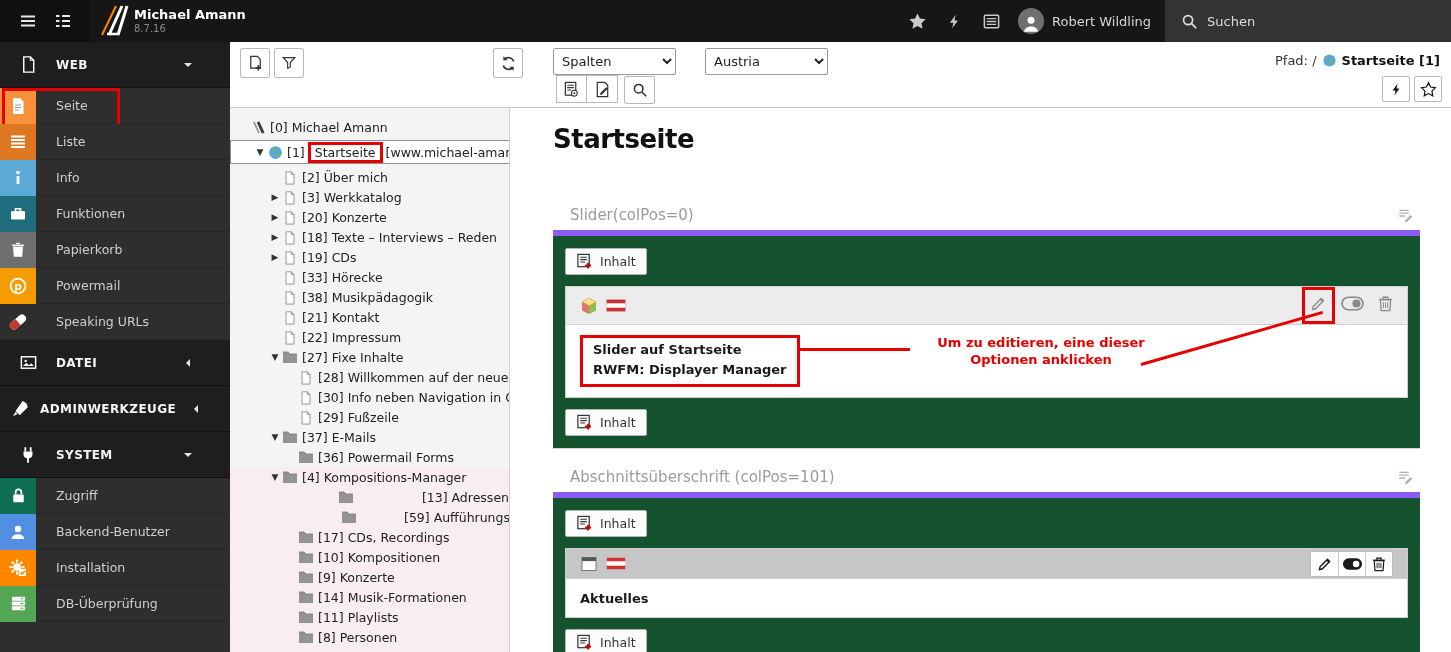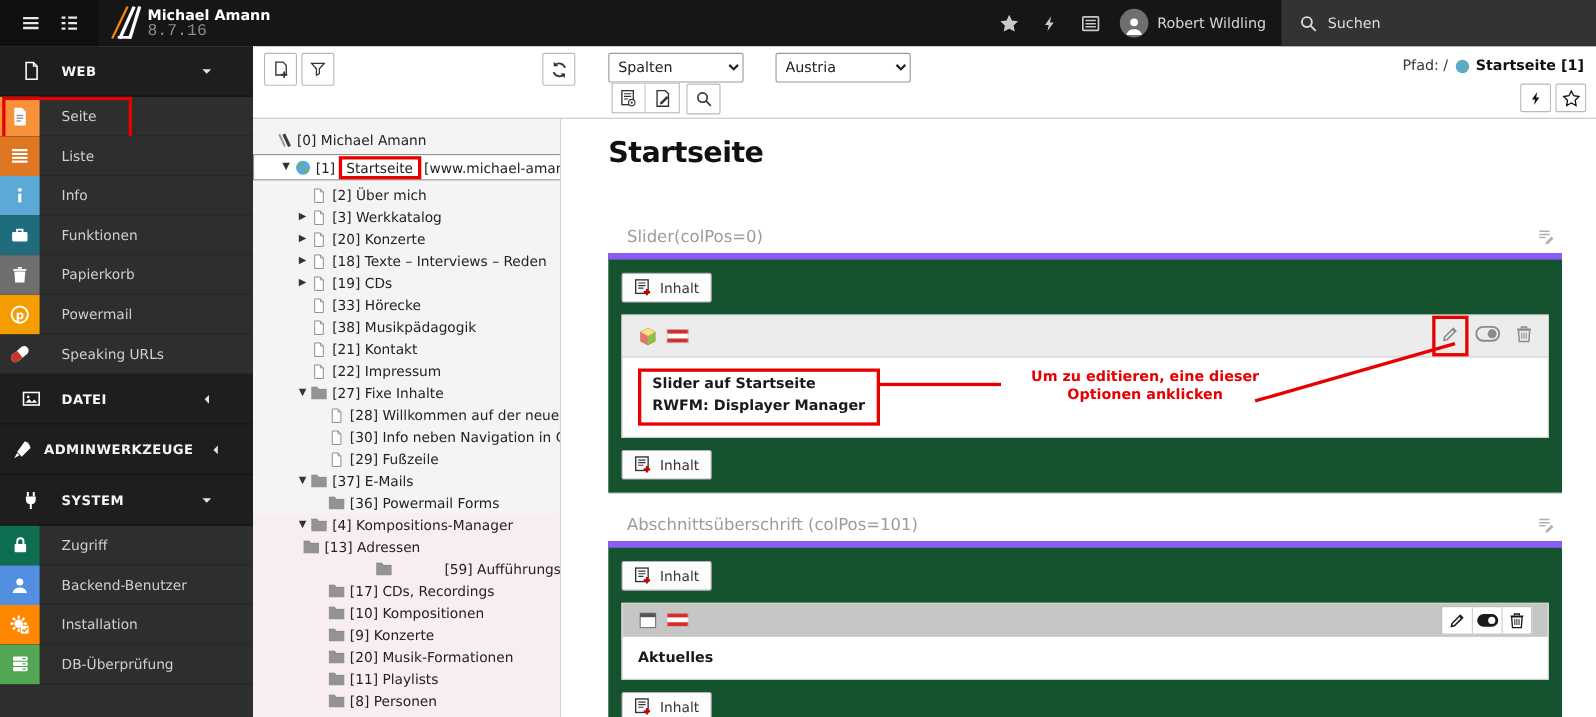--- a/index.html
+++ b/index.html
@@ -11,21 +11,21 @@
   
   .topbar { position:absolute; left:0; top:0; width:1451px; height:42px;
     background:#161616; display:flex; align-items:center; color:#ddd; z-index:30; }
   .tb-left { width:90px; height:42px; display:flex; align-items:center; justify-content:space-around;
     padding:0 10px; background:#101010; }
   .tb-btn { width:30px; height:30px; display:flex; align-items:center; justify-content:center;
     color:#e8e8e8; cursor:pointer; }
   .tb-brand { display:flex; align-items:center; height:42px; padding-left:4px; }
   .tb-logo { width:40px; height:42px; display:flex; align-items:center; justify-content:center; }
   .tb-name { font-size:13px; font-weight:bold; color:#fff; line-height:15px; }
-  .tb-ver { font-size:15px; color:#8a8a8a; line-height:13px;font-family:Liberation Mono, monospace; }
+  .tb-ver { font-size:10px; color:#8a8a8a; line-height:13px; }
   .tb-spacer { flex:1; }
   .tb-right { display:flex; align-items:center; height:42px; }
   .tb-ic { width:37px; height:42px; display:flex; align-items:center; justify-content:center; color:#c9c9c9; cursor:pointer; }
   .tb-user { display:flex; align-items:center; gap:8px; padding:0 14px 0 8px; height:42px; cursor:pointer; }
   .tb-avatar { width:26px; height:26px; border-radius:50%; background:#6f6f6f; display:flex; align-items:flex-end; justify-content:center; overflow:hidden; }
   .tb-username { font-size:13px; color:#d6d6d6; white-space:nowrap; }
   .tb-search { width:286px; height:42px; background:#333; display:flex; align-items:center; padding-left:16px; gap:9px; }
   .tb-search input { background:transparent; border:none; outline:none; color:#ddd; font-size:13px;
     font-family:inherit; width:200px; }
   .tb-search input::placeholder { color:#ddd; opacity:1; }
@@ -624,21 +624,21 @@
     <div class="tree-row pink" style="padding-left: 38px;">
       <span class="exp">▼</span>
       <span class="t-icon icon">
         <svg width="16" height="14" viewBox="0 0 16 14">
           <path d="M1 2h5.2l1.5 2H15v9H1z" fill="#939393"></path>
           <path d="M1 2h5.2l1.5 2H15" fill="none" stroke="#7a7a7a" stroke-width=".8"></path>
         </svg>
       </span>
       <span class="t-label"><span>[4] Kompositions-Manager</span></span>
     </div>
-    <div class="tree-row pink" style="padding-left: 31px;">
+    <div class="tree-row pink" style="padding-left: 31px; justify-content: space-between;">
       <span class="exp"></span>
       <span class="t-icon icon">
         <svg width="16" height="14" viewBox="0 0 16 14">
           <path d="M1 2h5.2l1.5 2H15v9H1z" fill="#939393"></path>
           <path d="M1 2h5.2l1.5 2H15" fill="none" stroke="#7a7a7a" stroke-width=".8"></path>
         </svg>
       </span>
       <span class="t-label"><span>[13] Adressen</span></span>
     </div>
     <div class="tree-row pink" style="padding-left: 54px; gap: 43px;">
@@ -682,21 +682,21 @@
       <span class="t-label"><span>[9] Konzerte</span></span>
     </div>
     <div class="tree-row pink" style="padding-left: 54px;">
       <span class="exp"></span>
       <span class="t-icon icon">
         <svg width="16" height="14" viewBox="0 0 16 14">
           <path d="M1 2h5.2l1.5 2H15v9H1z" fill="#939393"></path>
           <path d="M1 2h5.2l1.5 2H15" fill="none" stroke="#7a7a7a" stroke-width=".8"></path>
         </svg>
       </span>
-      <span class="t-label"><span>[20] Musik-Formationen</span></span>
+      <span class="t-label"><span>[14] Musik-Formationen</span></span>
     </div>
     <div class="tree-row pink" style="padding-left: 54px;">
       <span class="exp"></span>
       <span class="t-icon icon">
         <svg width="16" height="14" viewBox="0 0 16 14">
           <path d="M1 2h5.2l1.5 2H15v9H1z" fill="#939393"></path>
           <path d="M1 2h5.2l1.5 2H15" fill="none" stroke="#7a7a7a" stroke-width=".8"></path>
         </svg>
       </span>
       <span class="t-label"><span>[11] Playlists</span></span>

